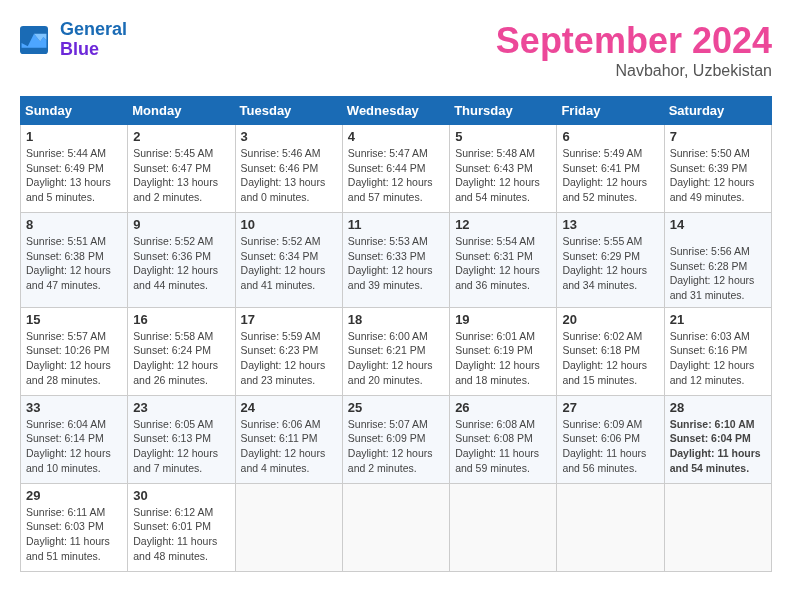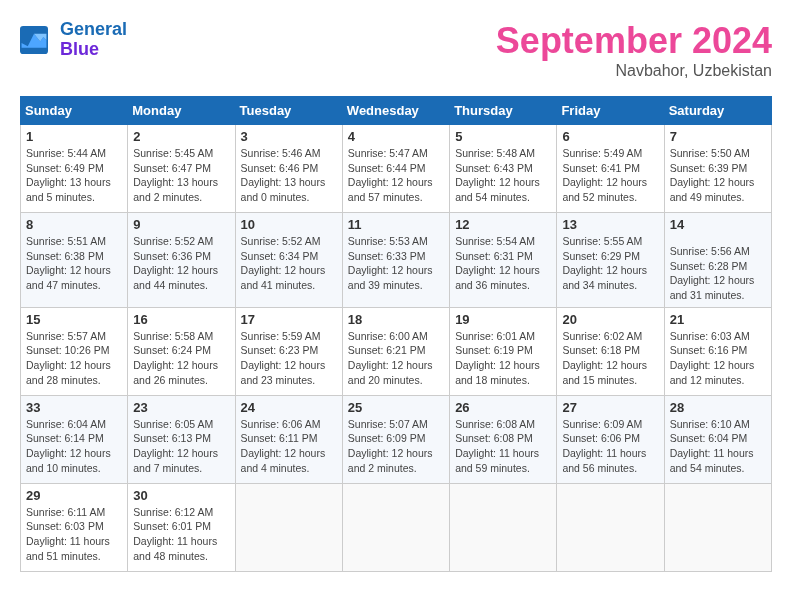--- a/index.html
+++ b/index.html
@@ -315,21 +315,21 @@
         </td>
         <td>
           <span class="day-num">27</span>
           <div class="day-info" style="white-space: pre-line;">Sunrise: 6:09 AM
 Sunset: 6:06 PM
 Daylight: 11 hours
 and 56 minutes.</div>
         </td>
         <td>
           <span class="day-num">28</span>
-          <div class="day-info" style="white-space: pre-line;">Sunrise: 6:10 AM
+          <div class="day-info" style="white-space: pre-line; font-weight: bold;">Sunrise: 6:10 AM
 Sunset: 6:04 PM
 Daylight: 11 hours
 and 54 minutes.</div>
         </td>
       </tr>
       <tr>
         <td>
           <span class="day-num">29</span>
           <div class="day-info" style="white-space: pre-line;">Sunrise: 6:11 AM
 Sunset: 6:03 PM

